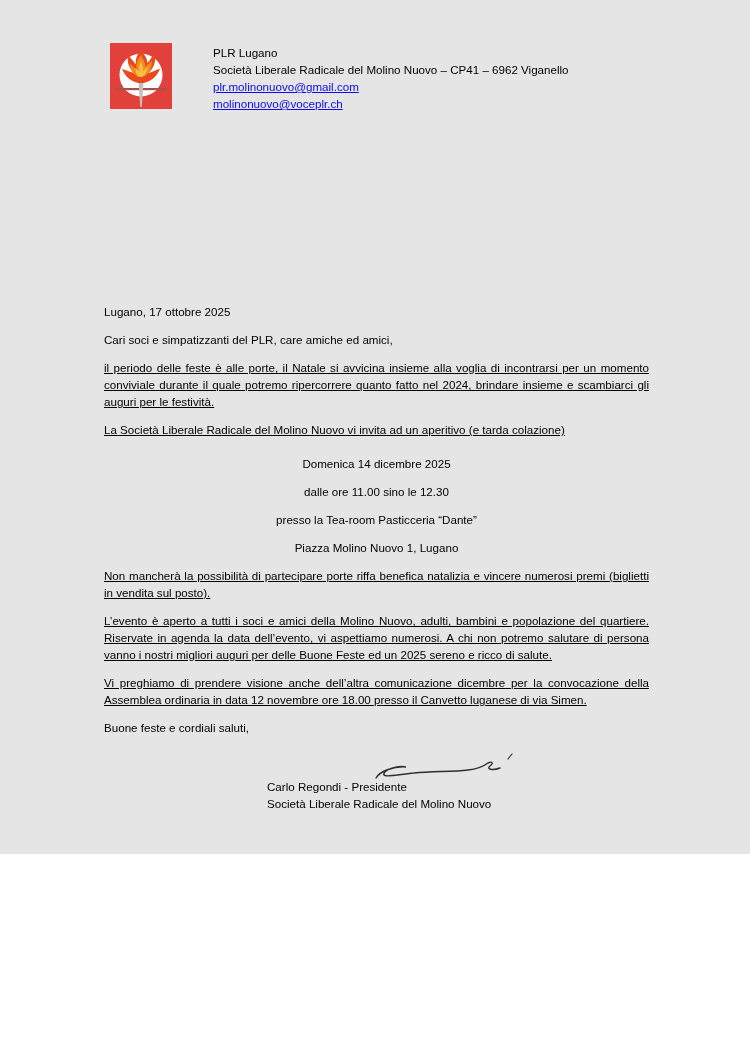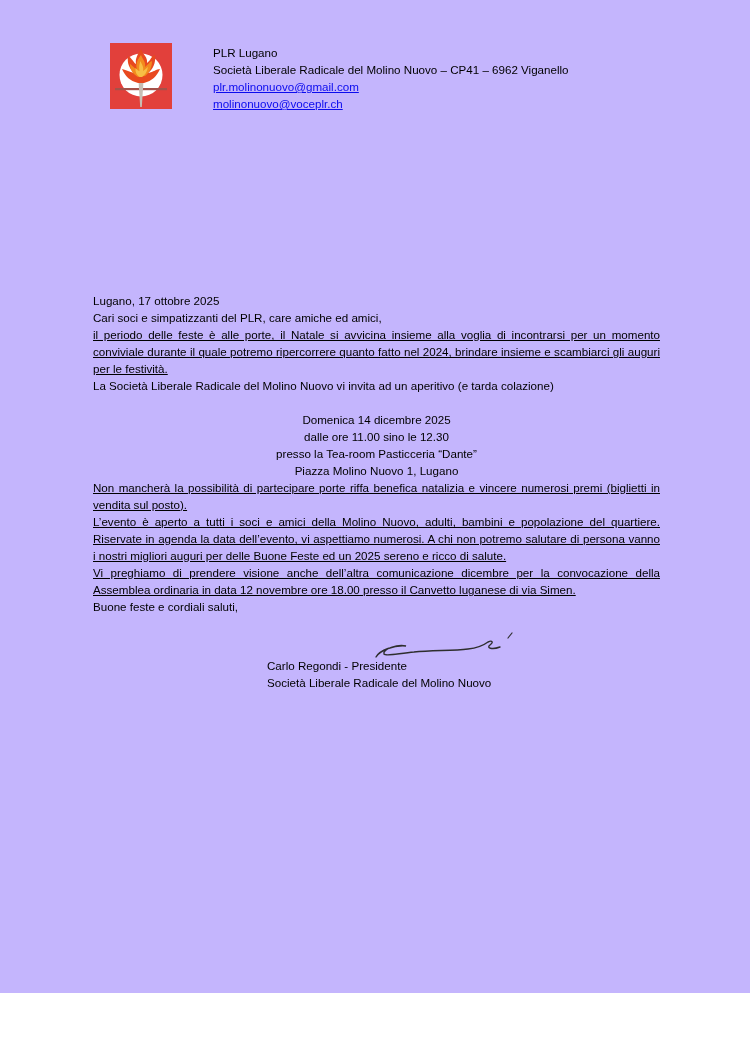--- a/index.html
+++ b/index.html
@@ -1,21 +1,21 @@
 <!DOCTYPE html>
 <html><head>
 <meta charset="utf-8">
 <style>
   * { box-sizing: border-box; }
   html, body { margin: 0; padding: 0; background: #ffffff; }
   .page {
     position: relative;
     width: 750px;
-    height: 993px;
-    background: #c4b5fd;
+    height: 854px;
+    background: #e5e5e5;
     font-family: "Liberation Sans", "DejaVu Sans", sans-serif;
     font-size: 11.6px;
     line-height: 17px;
     color: #000000;
     overflow: hidden;
   }
   
   .letterhead {
     position: absolute;
     left: 110px;
@@ -27,25 +27,25 @@
   .letterhead-text { margin-left: 41px; padding-top: 1px; }
   .letterhead-text p { margin: 0; }
   a.email-link { color: #0B0BEE; text-decoration: underline; }
   
   .body-text {
     position: absolute;
     left: 93px;
     top: 292px;
     width: 567px;
   }
-  .body-text p { margin: 0; }
+  .body-text p { margin: 11px; }
   .jst { text-align: justify; text-decoration: underline; }
   .mt-greeting  { margin-top: 31px; }
   .mt-para1     { margin-top: 25px; }
-  .mt-invite    { margin-top: 15px; }
+  .mt-invite    { margin-top: 15px; text-decoration: underline; }
   .mt-event     { margin-top: 17px; }
   .mt-para2     { margin-top: 33px; }
   .mt-para3     { margin-top: 17px; }
   .mt-para4     { margin-top: 17px; }
   .mt-closing   { margin-top: 30px; }
   .event-block { text-align: center; }
   .u { text-decoration: underline; }
   
   .signature-block {
     margin-top: 17px;

